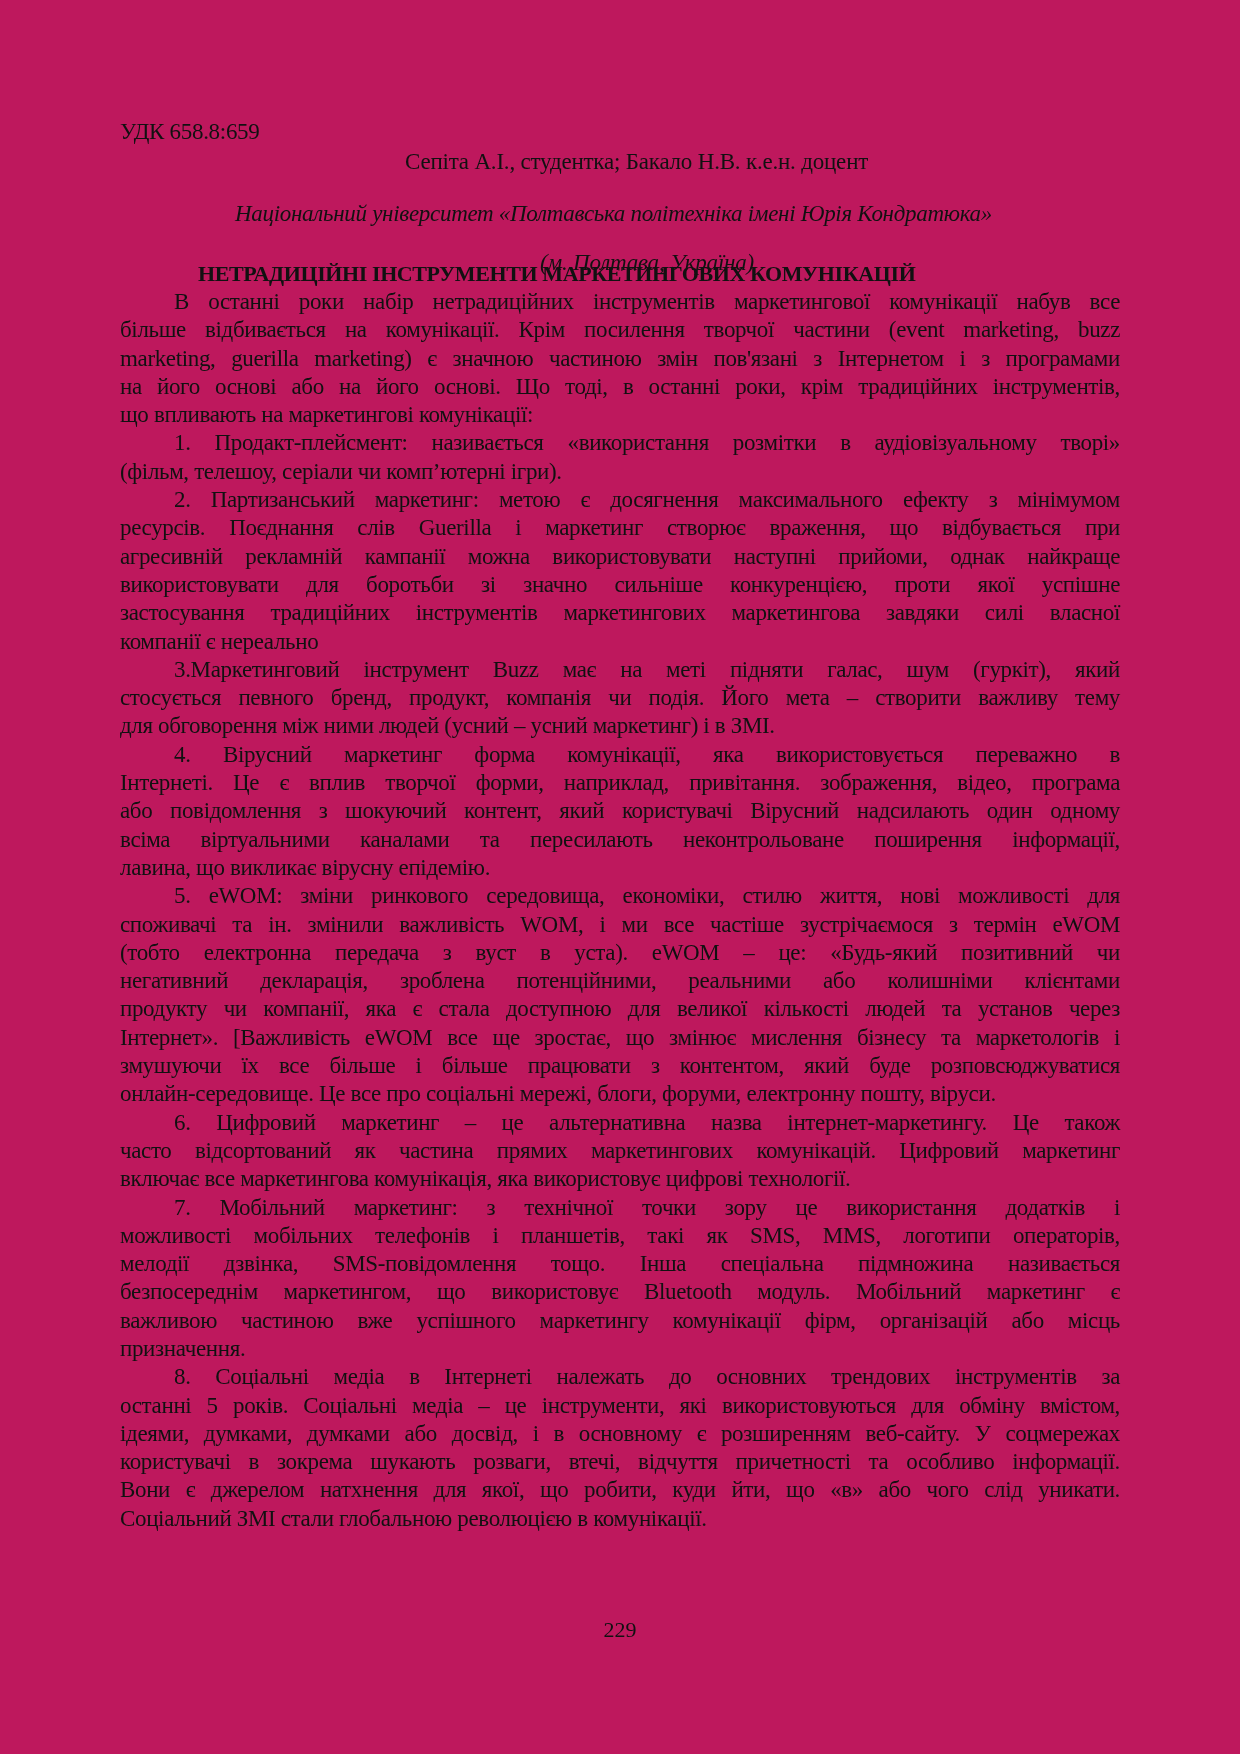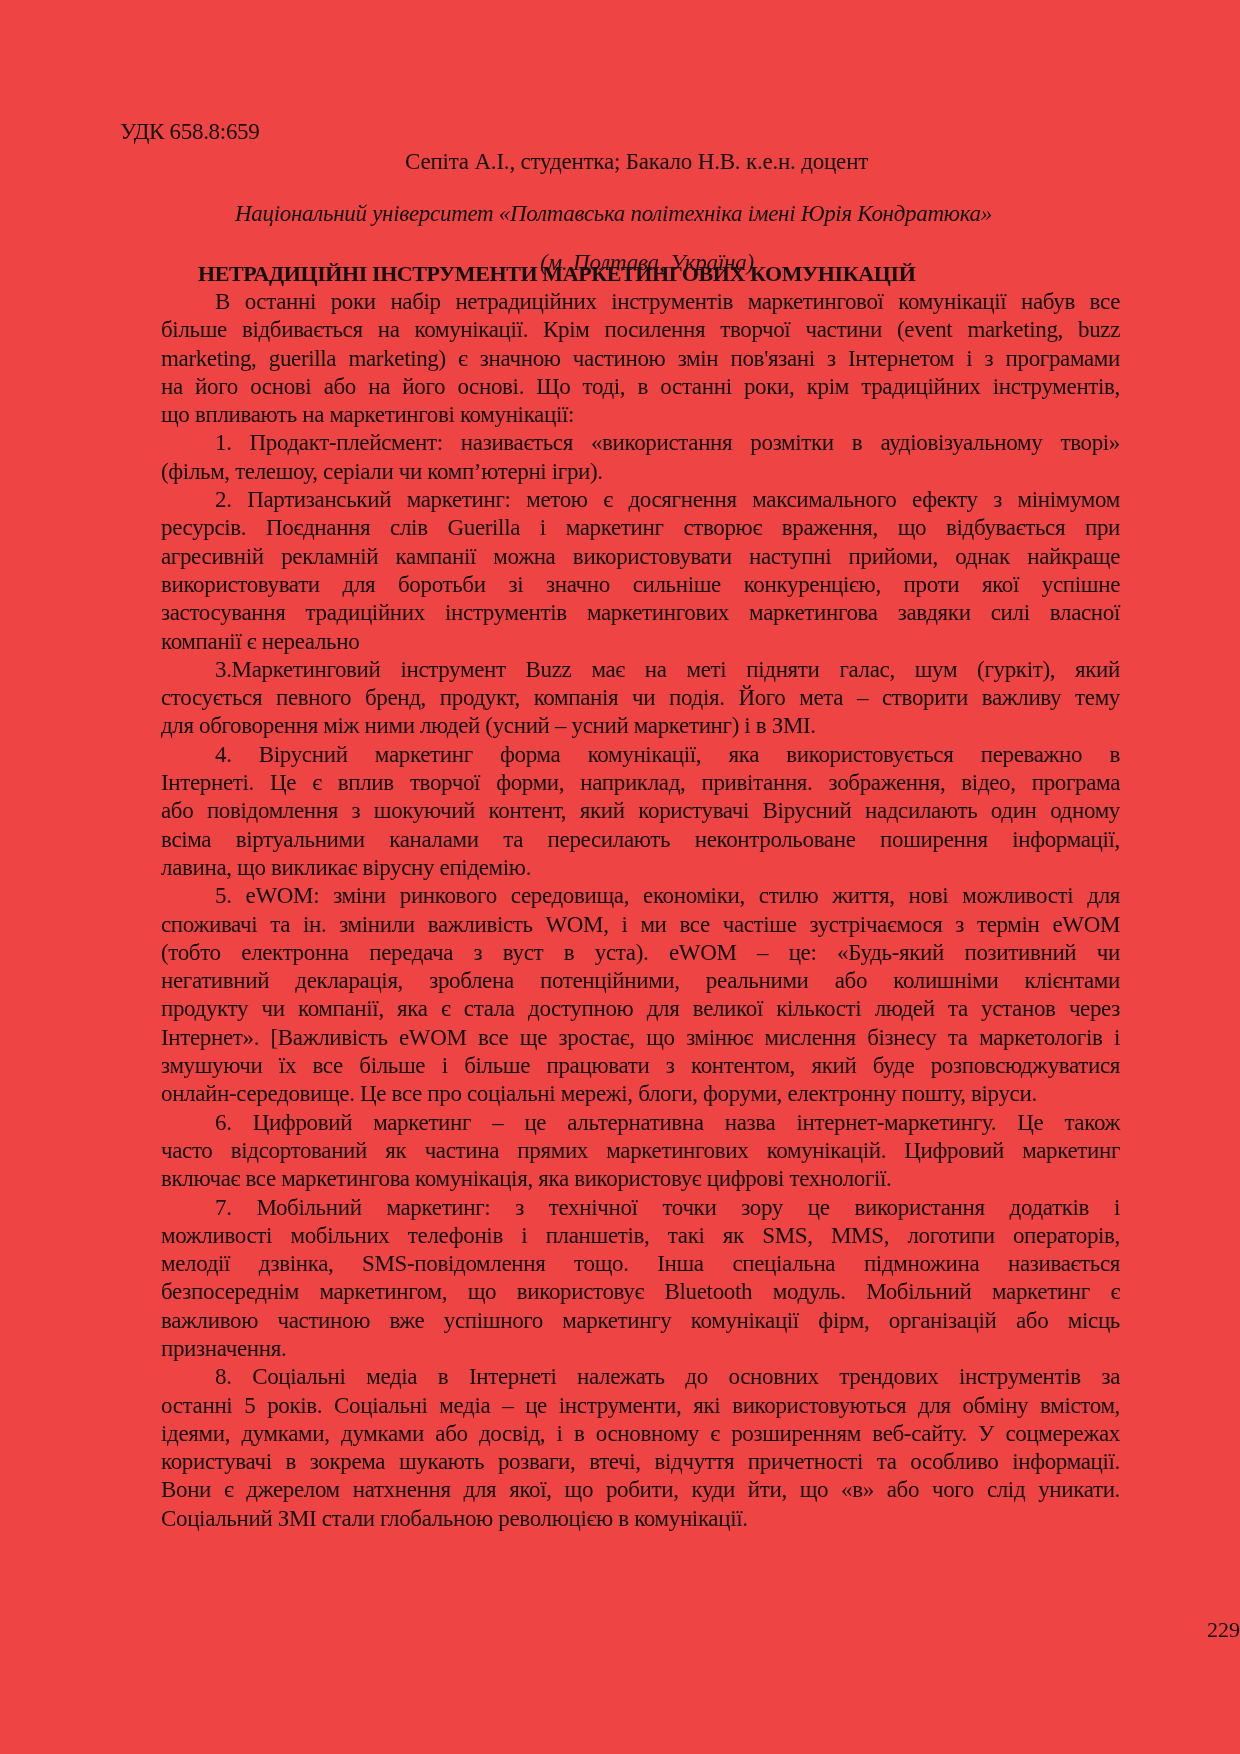--- a/index.html
+++ b/index.html
@@ -13,21 +13,21 @@
       position: relative;
       overflow: hidden;
       font-family: "Liberation Serif", "DejaVu Serif", serif;
       color: #111111;
     }
     .page {
       position: absolute;
       left: 0; top: 0;
       width: 1240px;
       height: 1754px;
-      background: #ef4444;
+      background: #be185d;
     }
     .udk {
       position: absolute;
       left: 120px;
       top: 118px;
       font-size: 23px;
       line-height: 28px;
       letter-spacing: -0.3px;
     }
     .authors {
@@ -78,34 +78,33 @@
       width: 1000px;
       font-size: 23px;
     }
     .line {
       height: 28.3px;
       line-height: 28.3px;
       white-space: nowrap;
       text-align: justify;
       text-align-last: justify;
       letter-spacing: -0.35px;
-      margin-left: 41px;
     }
     .line.last {
       text-align-last: left;
     }
     .line.indent {
       padding-left: 54px;
     }
     .page-number {
       position: absolute;
       top: 1616px;
       left: 0;
       width: 1240px;
-      text-align: right;
+      text-align: center;
       font-size: 22px;
       line-height: 28px;
     }
   </style>
 </head>
 <body>
 
 <div class="page">
 
   <div class="udk">УДК 658.8:659</div>

